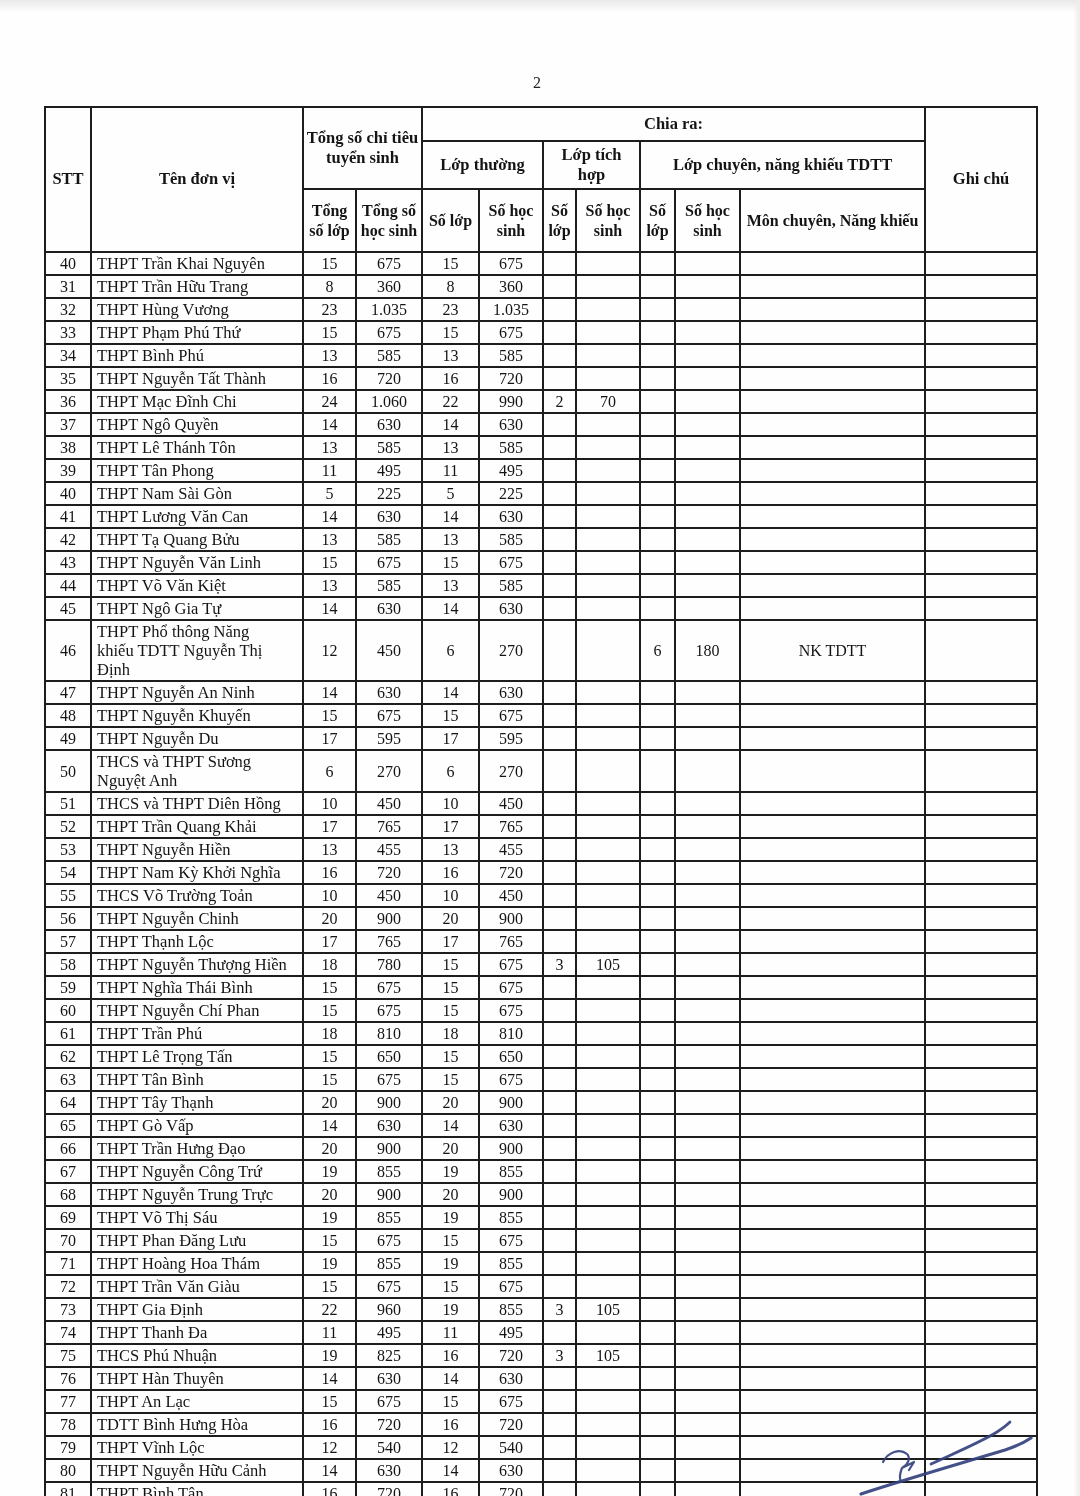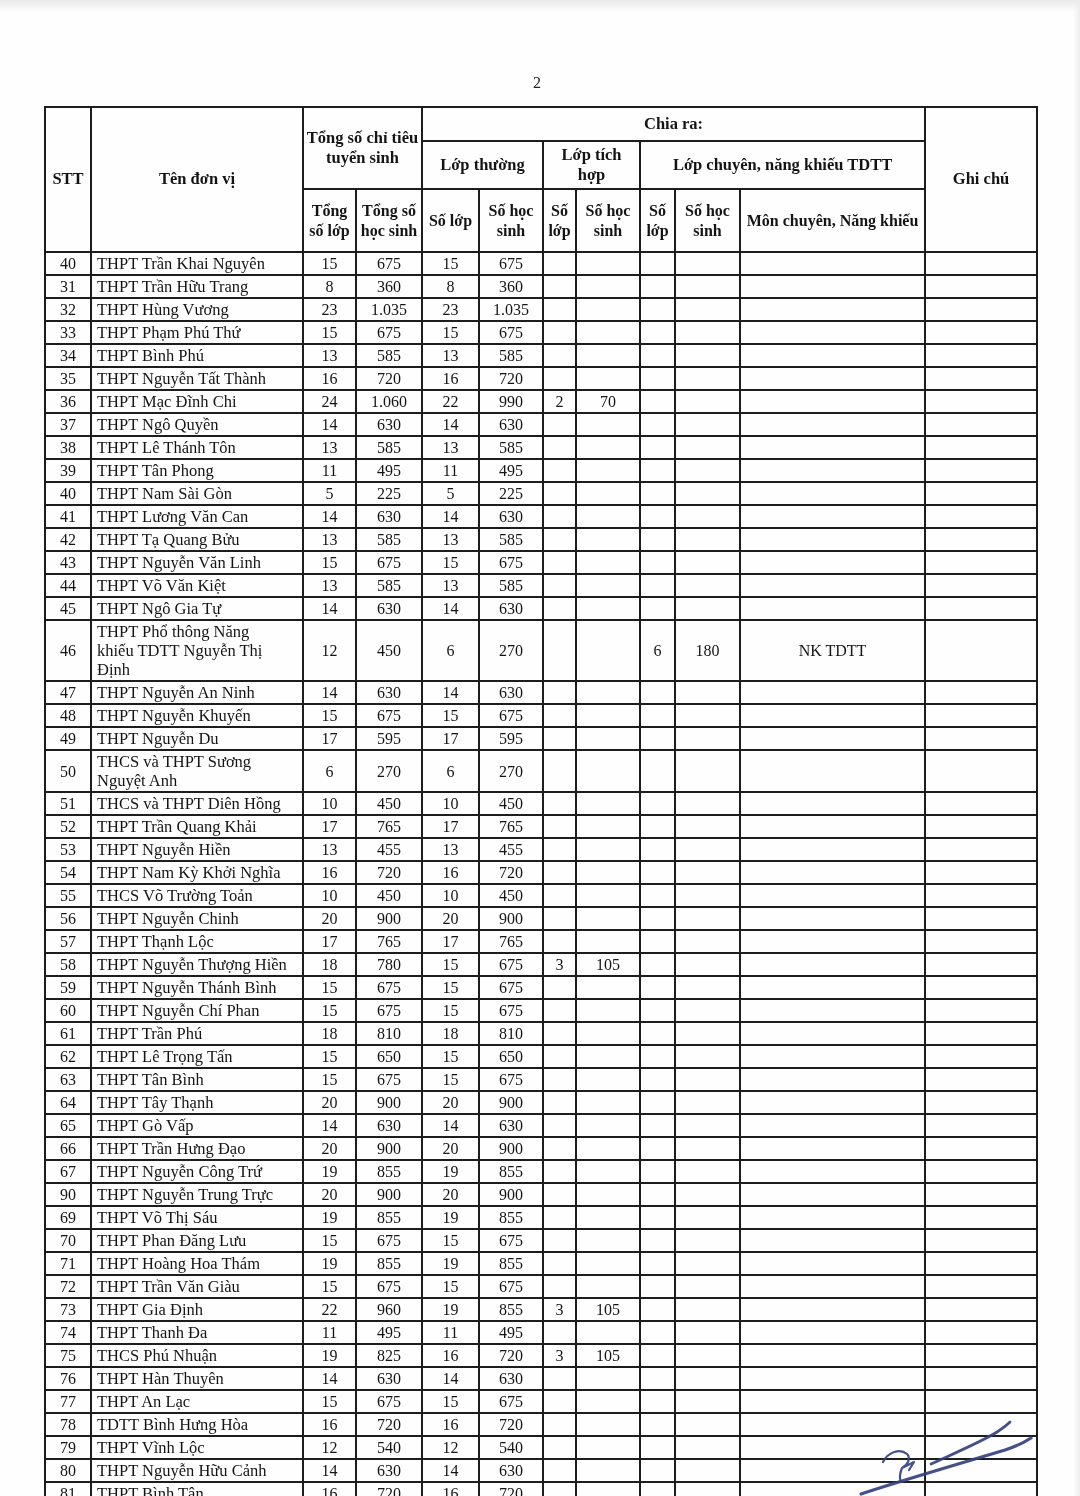--- a/index.html
+++ b/index.html
@@ -491,21 +491,21 @@
           <td>675</td>
           <td>3</td>
           <td>105</td>
           <td></td>
           <td></td>
           <td></td>
           <td></td>
         </tr>
         <tr>
           <td>59</td>
-          <td class="name">THPT Nguyễn Thánh Bình</td>
+          <td class="name">THPT Nghĩa Thái Bình</td>
           <td>15</td>
           <td>675</td>
           <td>15</td>
           <td>675</td>
           <td></td>
           <td></td>
           <td></td>
           <td></td>
           <td></td>
           <td></td>
@@ -616,21 +616,21 @@
           <td>19</td>
           <td>855</td>
           <td></td>
           <td></td>
           <td></td>
           <td></td>
           <td></td>
           <td></td>
         </tr>
         <tr>
-          <td>90</td>
+          <td>68</td>
           <td class="name">THPT Nguyễn Trung Trực</td>
           <td>20</td>
           <td>900</td>
           <td>20</td>
           <td>900</td>
           <td></td>
           <td></td>
           <td></td>
           <td></td>
           <td></td>

